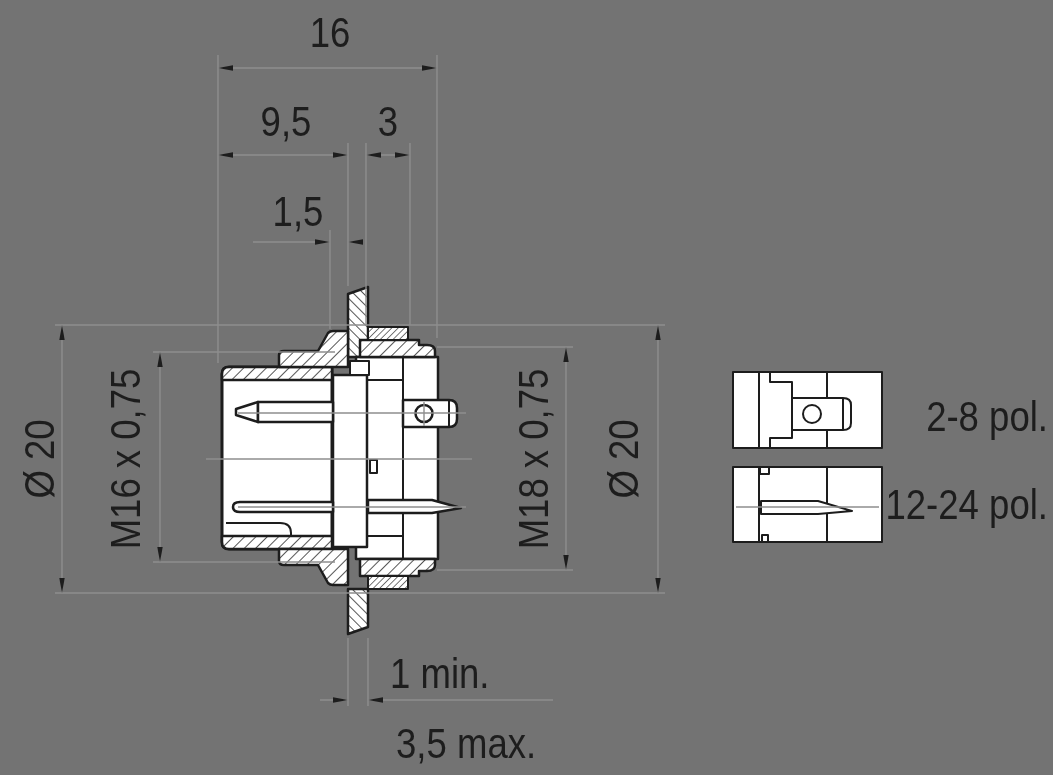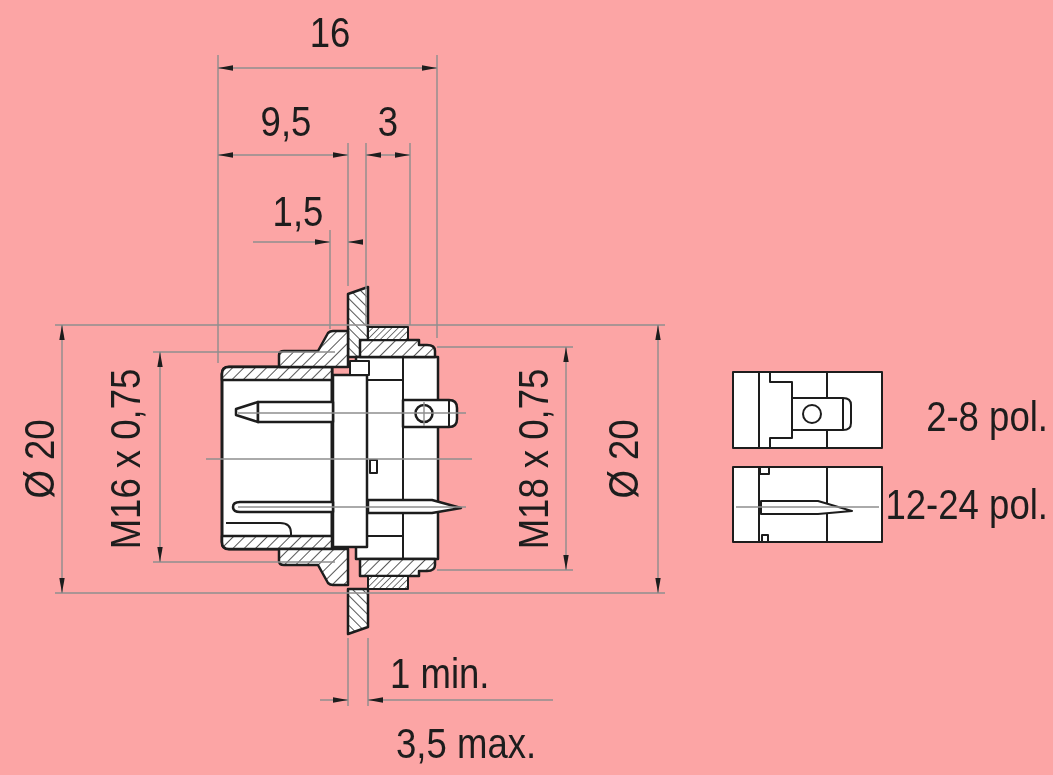--- a/index.html
+++ b/index.html
@@ -1,16 +1,16 @@
 <!DOCTYPE html>
 <html><head>
 <meta charset="utf-8">
 <style>
   html,body{margin:0;padding:0;background:#ffffff;}
-  .stage{width:1053px;height:775px;position:relative;background:#fca5a5;overflow:hidden;}
+  .stage{width:1053px;height:775px;position:relative;background:#737373;overflow:hidden;}
   .dt{font-family:"Liberation Sans",sans-serif;font-size:43px;fill:#1d1d1d;}
   .b3{stroke:#1d1d1d;stroke-width:3;fill:#fff;stroke-linejoin:round;stroke-linecap:round;}
   .b25{stroke:#1d1d1d;stroke-width:2.5;fill:#fff;stroke-linejoin:round;}
   .b2{stroke:#1d1d1d;stroke-width:2;fill:none;stroke-linejoin:round;}
   .b2w{stroke:#1d1d1d;stroke-width:2;fill:#fff;stroke-linejoin:round;}
   .hm{stroke:#1d1d1d;stroke-width:2.5;fill:url(#hatchMetal);stroke-linejoin:round;}
   .hp{stroke:#1d1d1d;stroke-width:2.5;fill:url(#hatchPanel);stroke-linejoin:round;}
   .hd{stroke:#1d1d1d;stroke-width:2;fill:url(#hatchDense);stroke-linejoin:round;}
   .dim{stroke:#8e8e8e;stroke-width:1.4;fill:none;}
   .arr{fill:#1d1d1d;}

